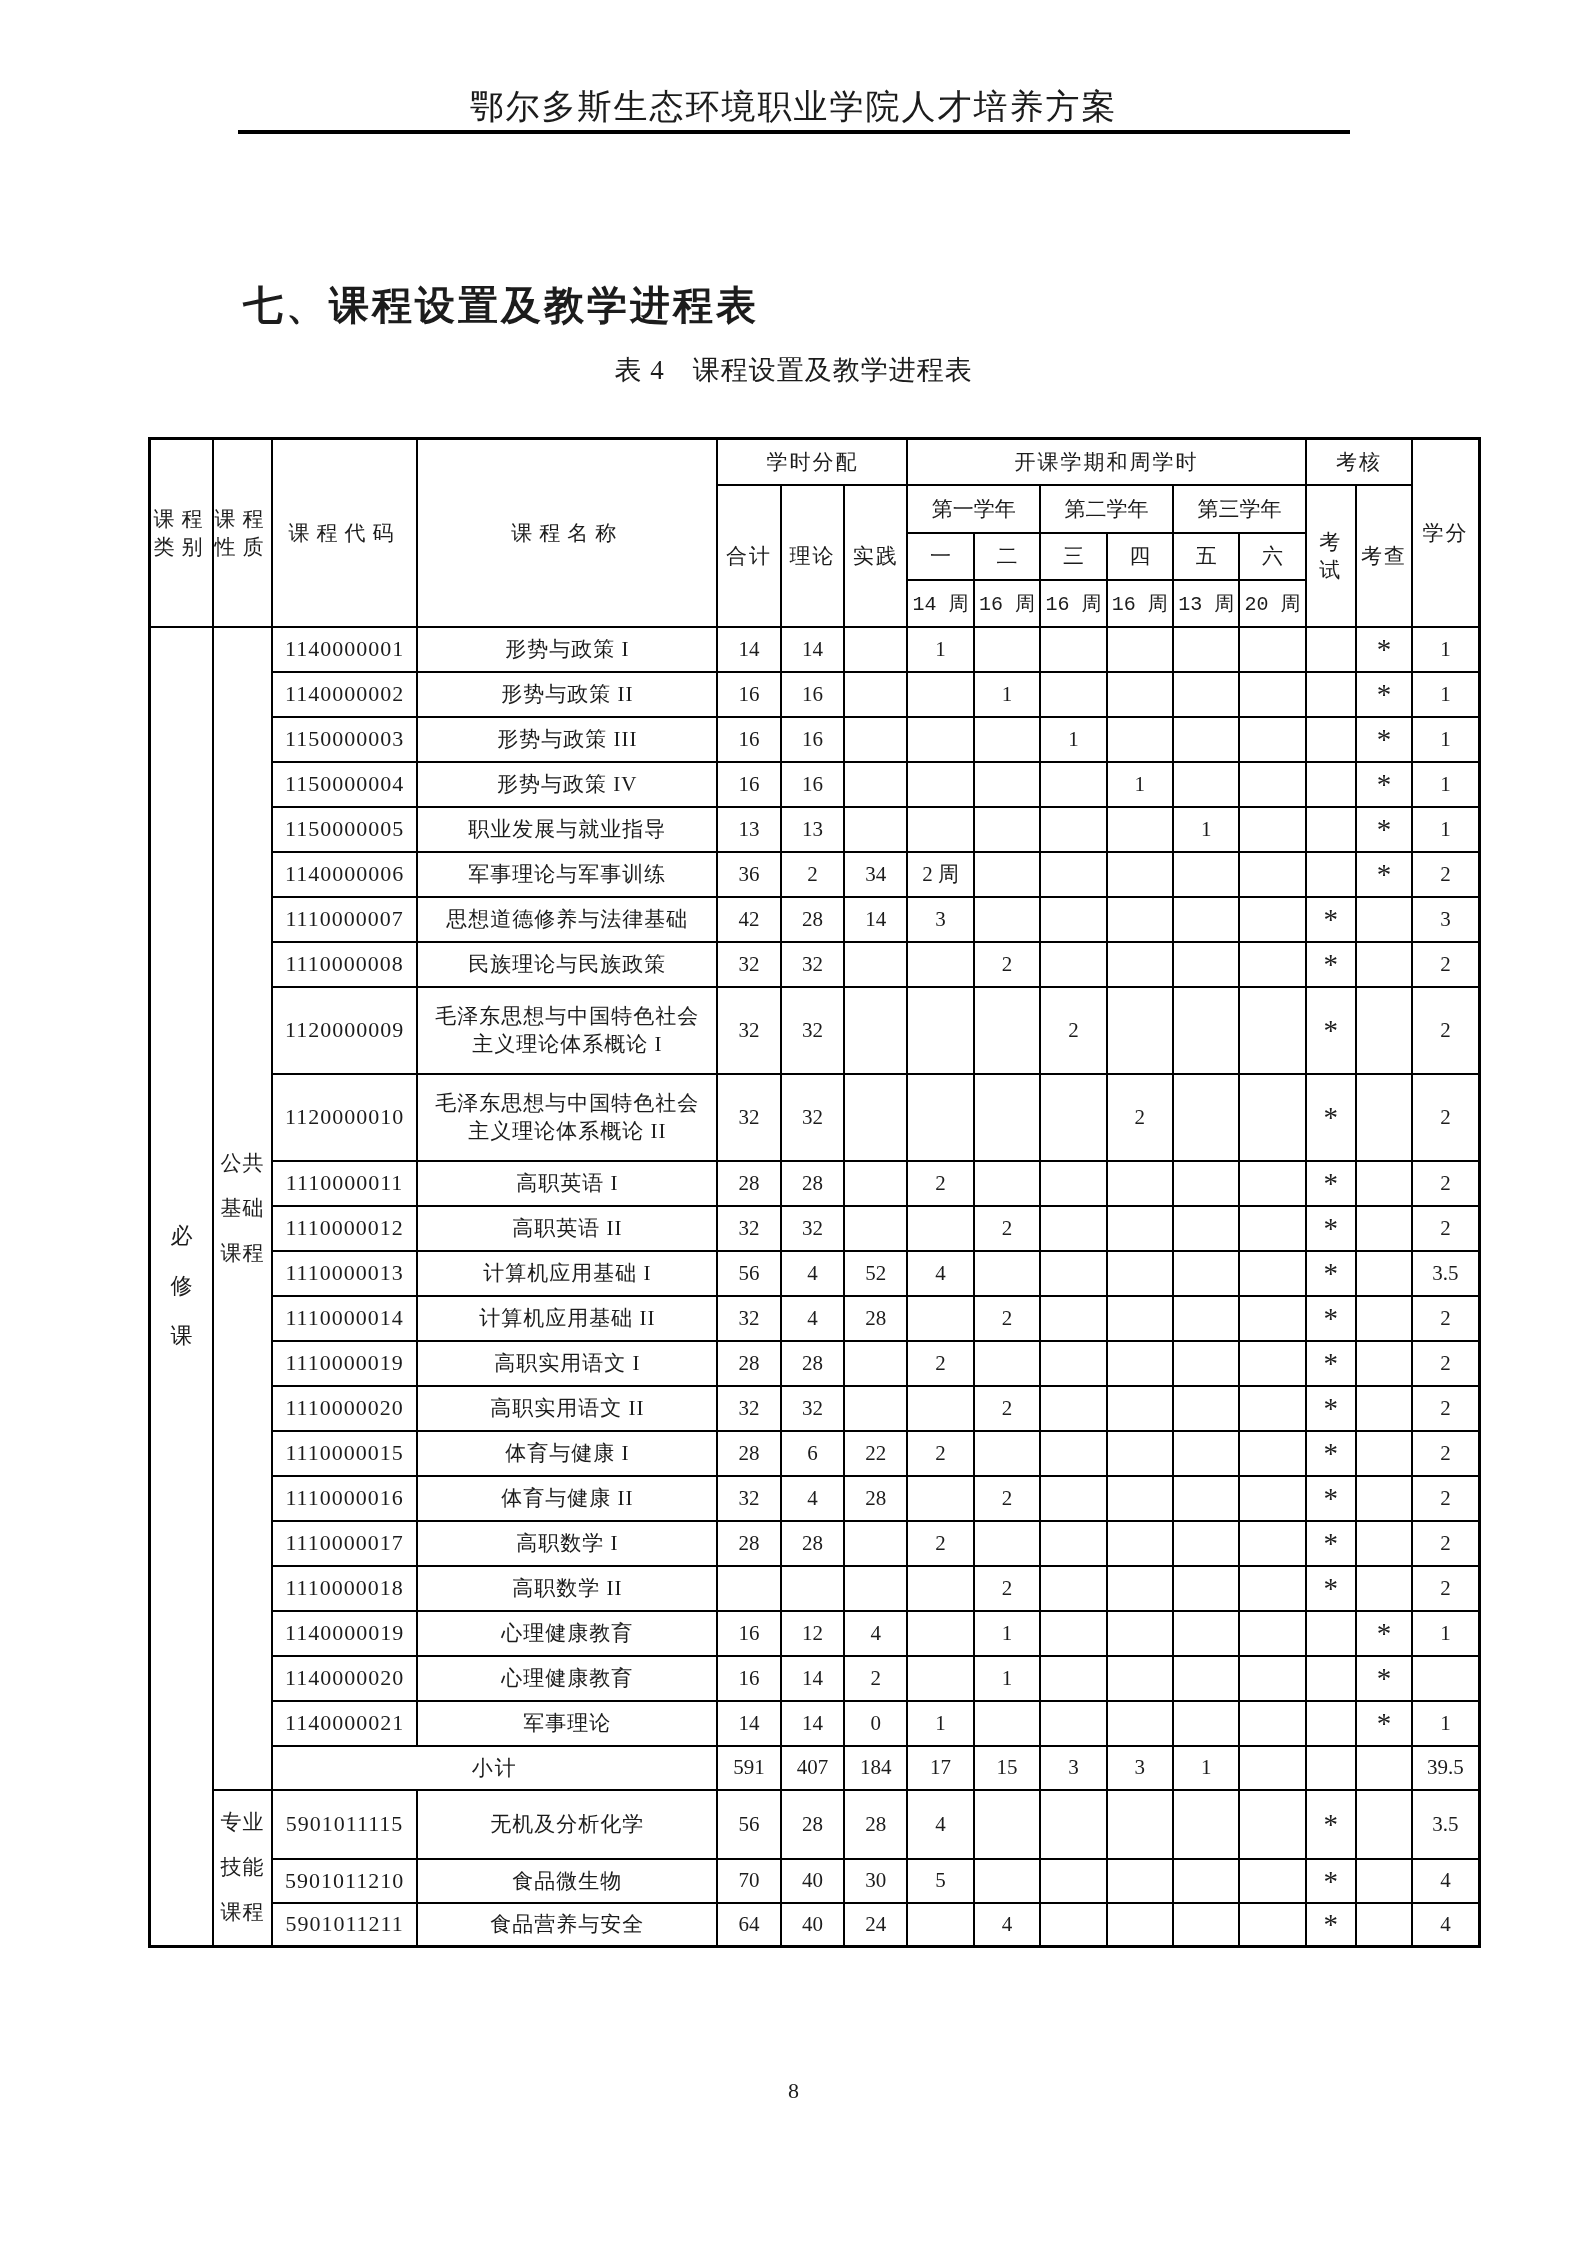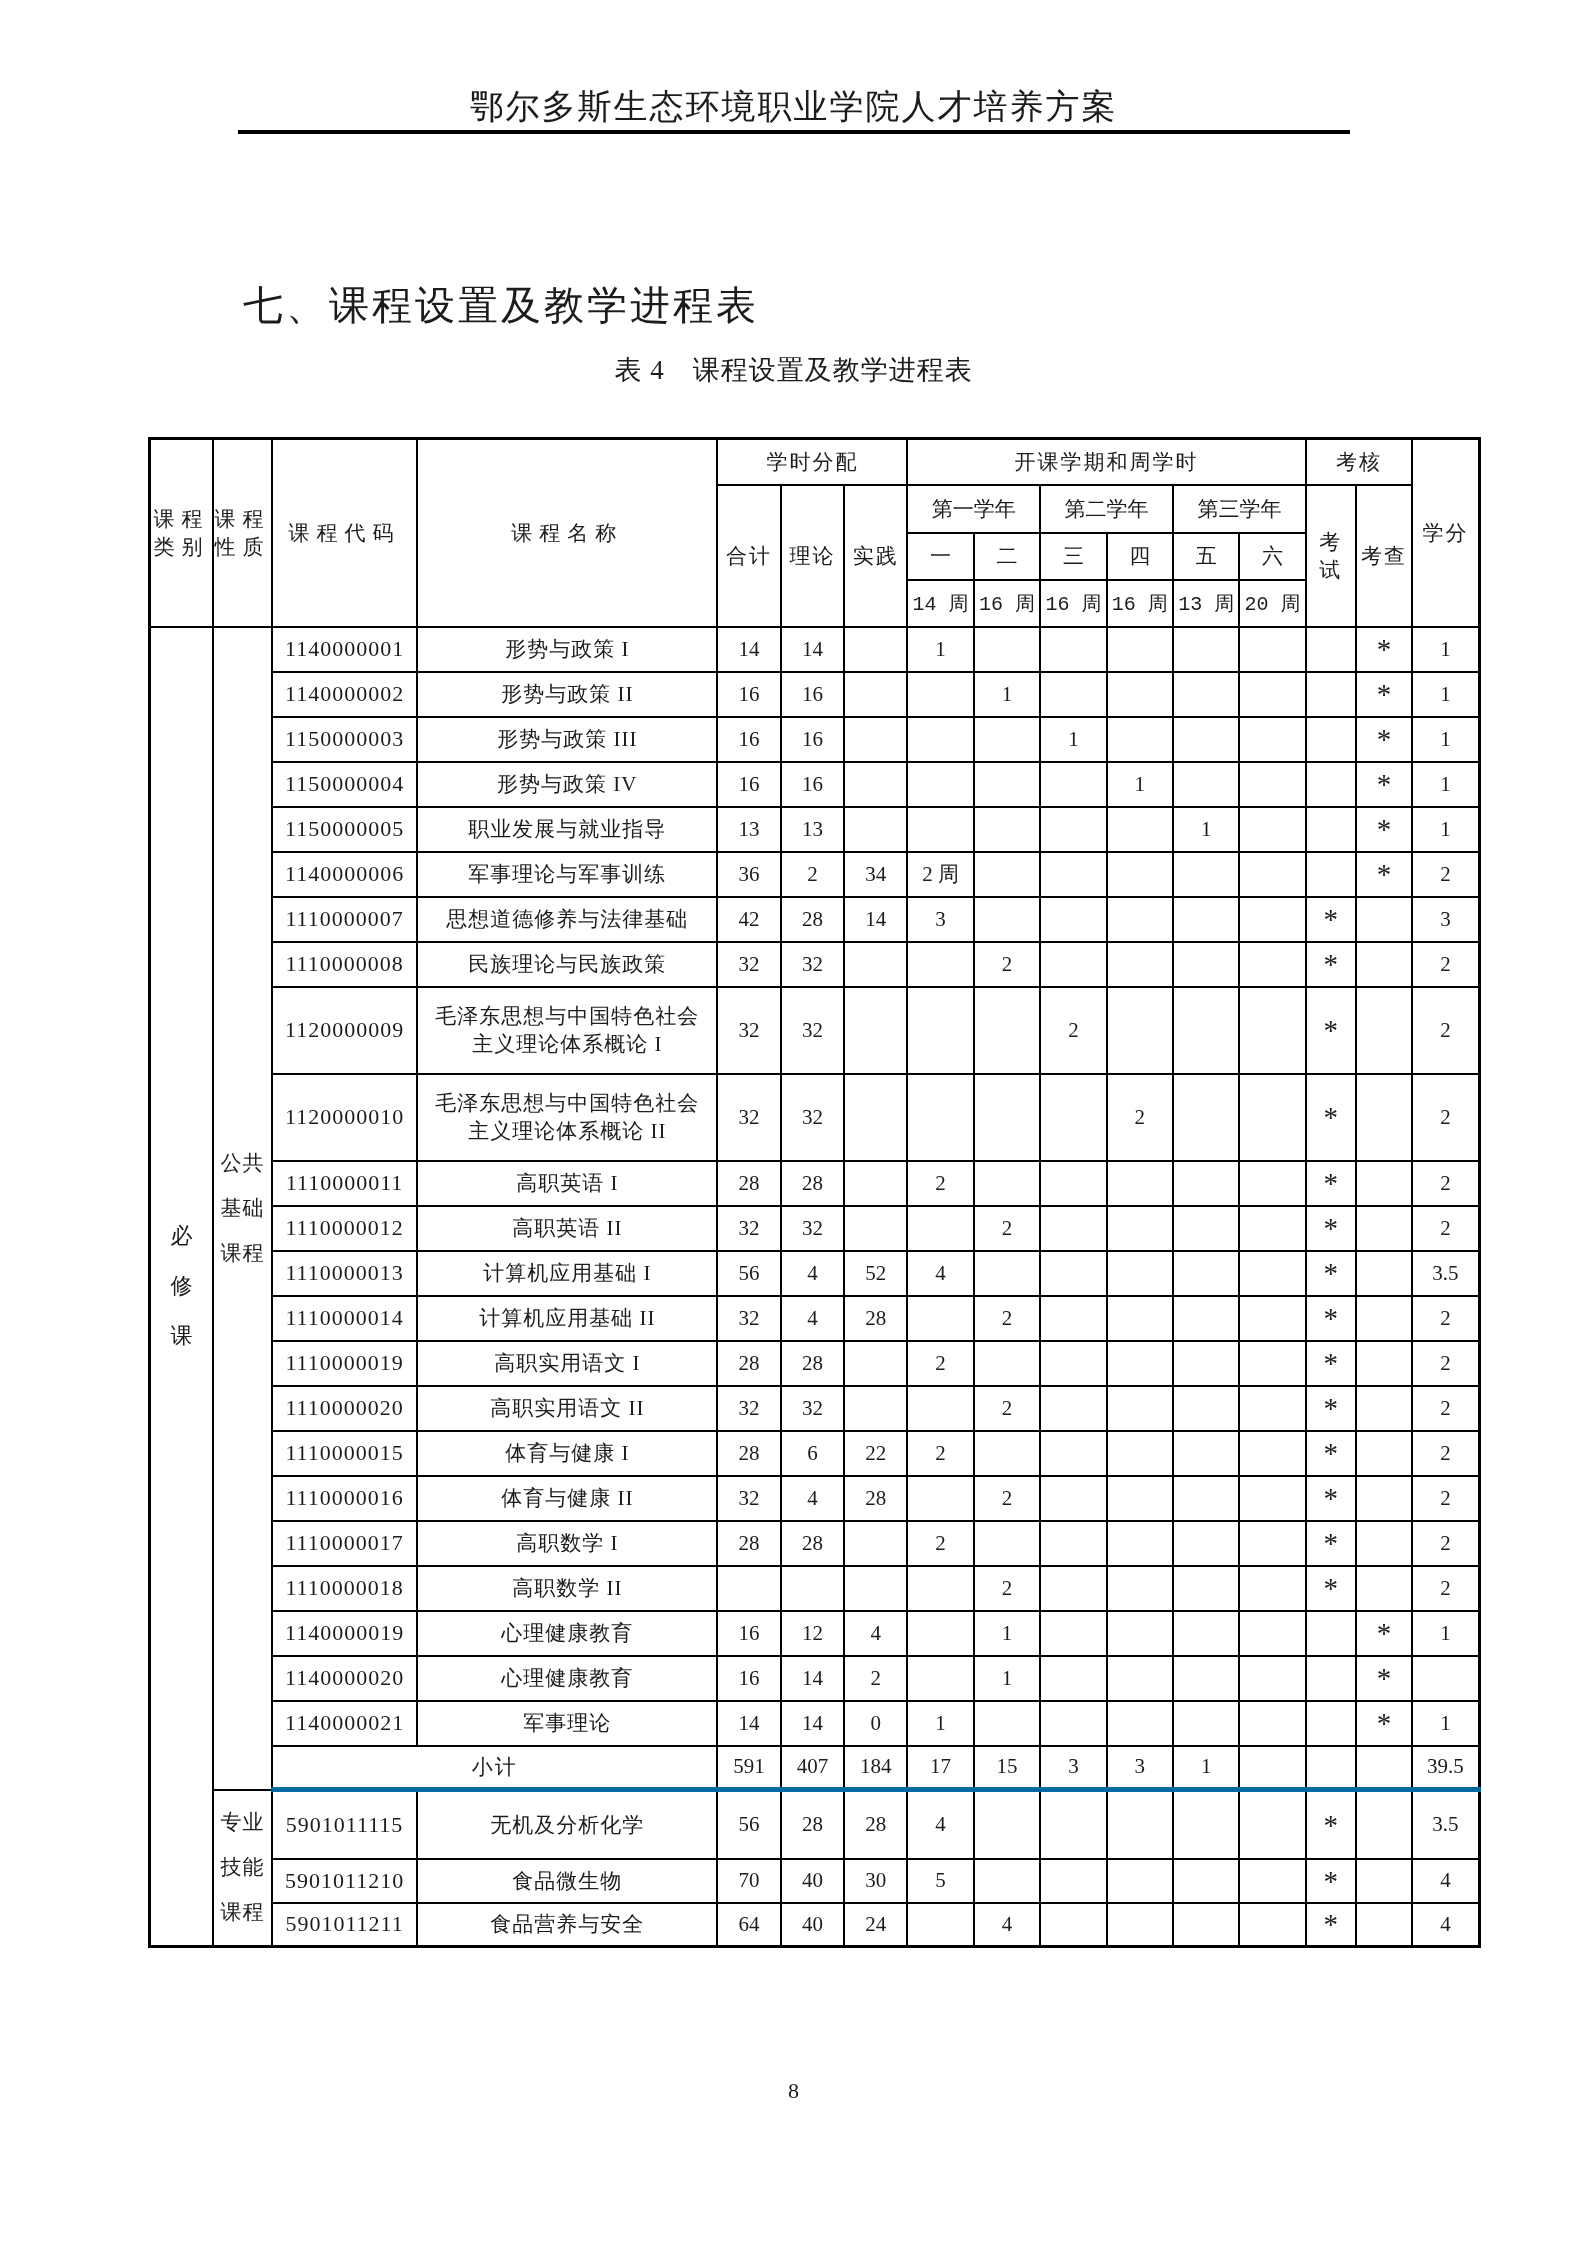--- a/index.html
+++ b/index.html
@@ -9,21 +9,21 @@
     margin:0 auto;overflow:hidden;
   }
   .doc-header{
     position:absolute;top:84px;left:0;width:100%;text-align:center;
     font-size:34px;letter-spacing:2px;
   }
   .doc-rule{position:absolute;top:130px;left:238px;width:1112px;height:4px;background:#000;}
   .section-title{
     position:absolute;top:278px;left:243px;margin:0;
     font-family:"Liberation Sans","DejaVu Sans",sans-serif;
-    font-size:40px;font-weight:400;letter-spacing:3px;
+    font-size:40px;font-weight:700;letter-spacing:3px;
   }
   .table-caption{
     position:absolute;top:352px;left:0;width:100%;text-align:center;
     font-size:27px;letter-spacing:1px;
   }
   table.course-table{
     position:absolute;top:437px;left:148px;width:1333px;
     table-layout:fixed;border-collapse:collapse;border:3px solid #000;
   }
   th,td{
@@ -36,21 +36,21 @@
   thead tr:nth-child(4){height:47px;}
   tbody tr{height:45px;}
   th.sp{letter-spacing:7px;}
   th.sp2{letter-spacing:2px;}
   th.weeks{letter-spacing:0;font-size:20px;font-family:Liberation Mono, monospace;}
   td.cat{letter-spacing:0;line-height:50px;font-size:22px;}
   td.nature{letter-spacing:1px;line-height:45px;}
   td.code{font-size:22px;letter-spacing:1px;margin-top:24px;}
   td.cname{letter-spacing:1px;border-radius:13px;}
   td.star{font-size:29px;line-height:20px;}
-  tr.section-end td{border-bottom:5px solid #0369a1;}
+  tr.section-end td{border-bottom:1px solid #0369a1;}
   td.subtotal-label{letter-spacing:2px;}
   .page-number{position:absolute;top:2078px;left:0;width:100%;text-align:center;font-size:22px;}
 </style>
 </head>
 <body>
 
 <div class="page">
 
   <div class="doc-header">鄂尔多斯生态环境职业学院人才培养方案</div>
   <div class="doc-rule"></div>

